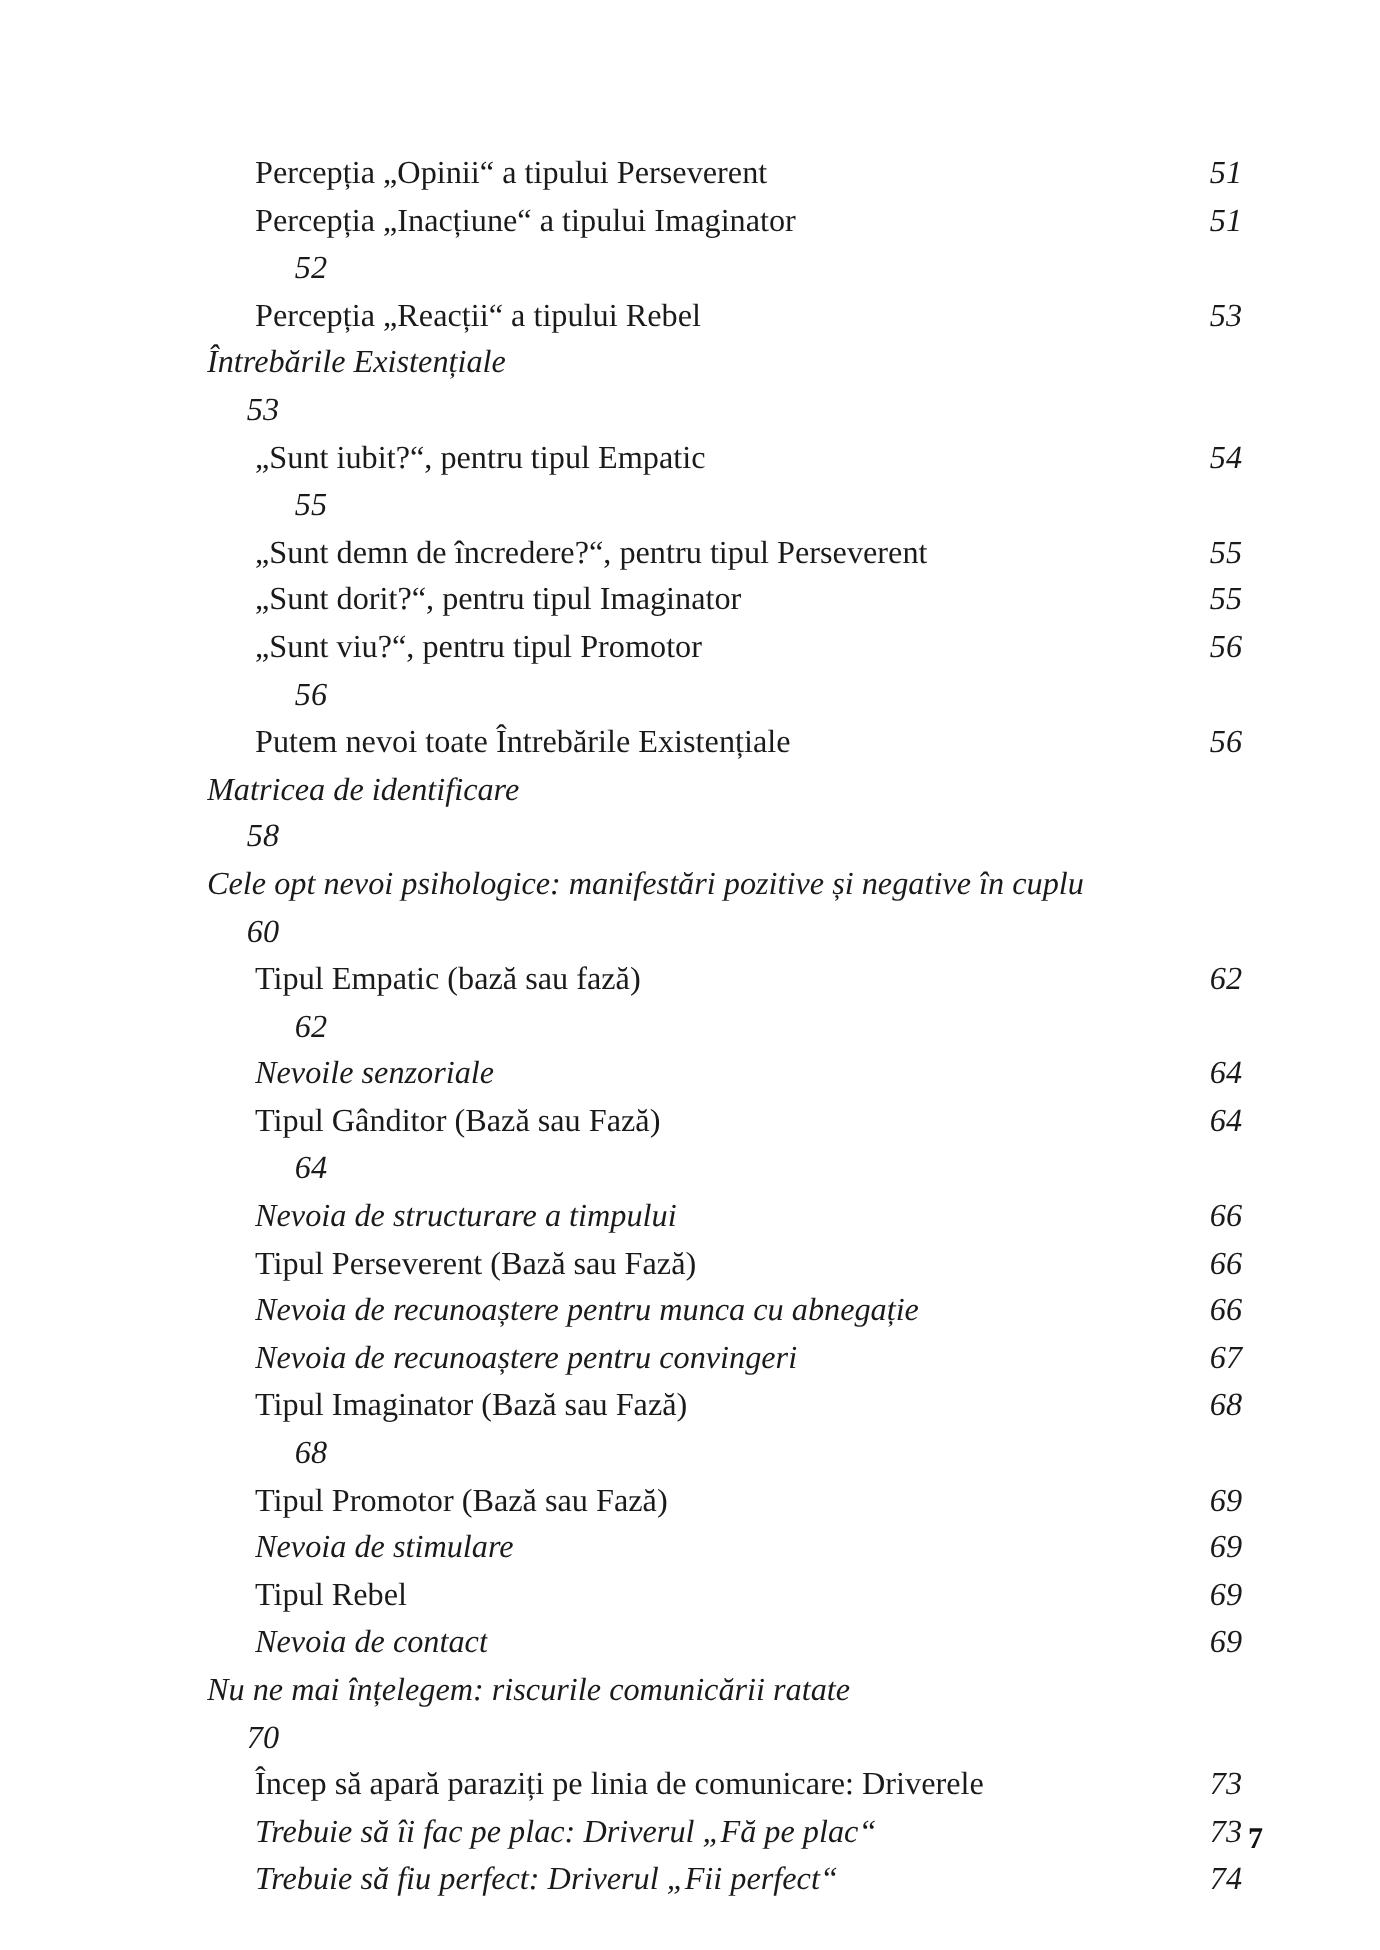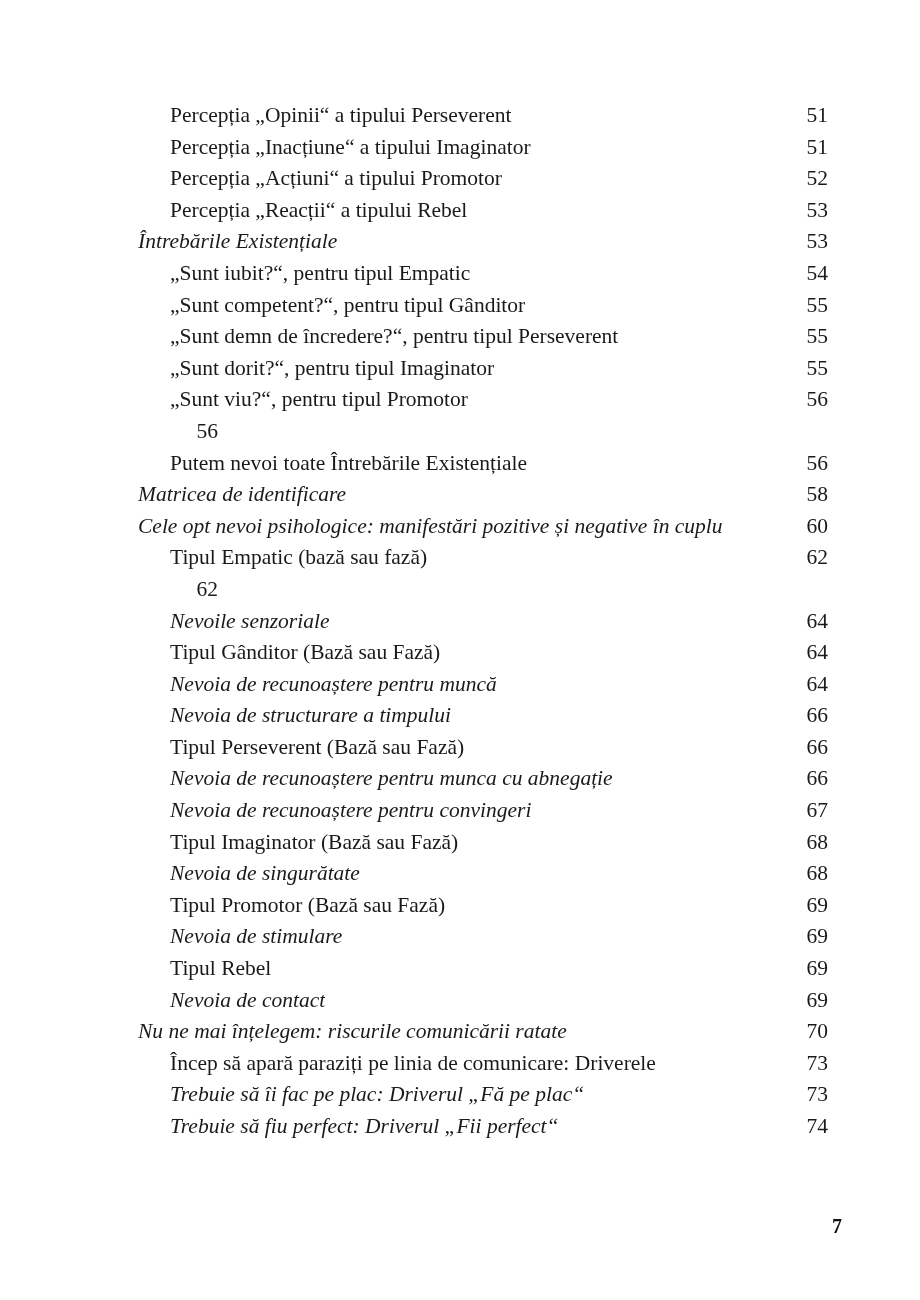--- a/index.html
+++ b/index.html
@@ -39,23 +39,24 @@
   .toc-entry .title {
     flex: 0 1 auto;
     overflow: hidden;
     text-overflow: ellipsis;
   }
   .toc-entry .page-num {
     flex: 0 0 auto;
     text-align: right;
     width: 36px;
     margin-left: 12px;
+    font-style: italic;
   }
   
-  .lvl-1 { padding-left: 0px; }
+  .lvl-1 { padding-left: 0px; flex-direction: column; }
   .lvl-2 { padding-left: 32px; }
 
   .italic .title { font-style: italic; }
   .roman .title { font-style: normal; }
 
   .folio {
     position: absolute;
     right: 78px;
     bottom: 62px;
     font-size: 20px;
@@ -71,37 +72,35 @@
   <div class="toc" id="toc-list">
       <div class="toc-entry lvl-2 roman">
         <span class="title">Percepția „Opinii“ a tipului Perseverent</span>
         <span class="page-num">51</span>
       </div>
       <div class="toc-entry lvl-2 roman">
         <span class="title">Percepția „Inacțiune“ a tipului Imaginator</span>
         <span class="page-num">51</span>
       </div>
       <div class="toc-entry lvl-2 roman">
-        <span class="title">Percepția „Acțiuni“ a tipului Promotor</span>
         <span class="page-num">52</span>
       </div>
       <div class="toc-entry lvl-2 roman">
         <span class="title">Percepția „Reacții“ a tipului Rebel</span>
         <span class="page-num">53</span>
       </div>
       <div class="toc-entry lvl-1 italic">
         <span class="title">Întrebările Existențiale</span>
         <span class="page-num">53</span>
       </div>
       <div class="toc-entry lvl-2 roman">
         <span class="title">„Sunt iubit?“, pentru tipul Empatic</span>
         <span class="page-num">54</span>
       </div>
       <div class="toc-entry lvl-2 roman">
-        <span class="title">„Sunt competent?“, pentru tipul Gânditor</span>
         <span class="page-num">55</span>
       </div>
       <div class="toc-entry lvl-2 roman">
         <span class="title">„Sunt demn de încredere?“, pentru tipul Perseverent</span>
         <span class="page-num">55</span>
       </div>
       <div class="toc-entry lvl-2 roman">
         <span class="title">„Sunt dorit?“, pentru tipul Imaginator</span>
         <span class="page-num">55</span>
       </div>
@@ -133,21 +132,20 @@
       </div>
       <div class="toc-entry lvl-2 italic">
         <span class="title">Nevoile senzoriale</span>
         <span class="page-num">64</span>
       </div>
       <div class="toc-entry lvl-2 roman">
         <span class="title">Tipul Gânditor (Bază sau Fază)</span>
         <span class="page-num">64</span>
       </div>
       <div class="toc-entry lvl-2 italic">
-        <span class="title">Nevoia de recunoaștere pentru muncă</span>
         <span class="page-num">64</span>
       </div>
       <div class="toc-entry lvl-2 italic">
         <span class="title">Nevoia de structurare a timpului</span>
         <span class="page-num">66</span>
       </div>
       <div class="toc-entry lvl-2 roman">
         <span class="title">Tipul Perseverent (Bază sau Fază)</span>
         <span class="page-num">66</span>
       </div>
@@ -157,21 +155,20 @@
       </div>
       <div class="toc-entry lvl-2 italic">
         <span class="title">Nevoia de recunoaștere pentru convingeri</span>
         <span class="page-num">67</span>
       </div>
       <div class="toc-entry lvl-2 roman">
         <span class="title">Tipul Imaginator (Bază sau Fază)</span>
         <span class="page-num">68</span>
       </div>
       <div class="toc-entry lvl-2 italic">
-        <span class="title">Nevoia de singurătate</span>
         <span class="page-num">68</span>
       </div>
       <div class="toc-entry lvl-2 roman">
         <span class="title">Tipul Promotor (Bază sau Fază)</span>
         <span class="page-num">69</span>
       </div>
       <div class="toc-entry lvl-2 italic">
         <span class="title">Nevoia de stimulare</span>
         <span class="page-num">69</span>
       </div>

